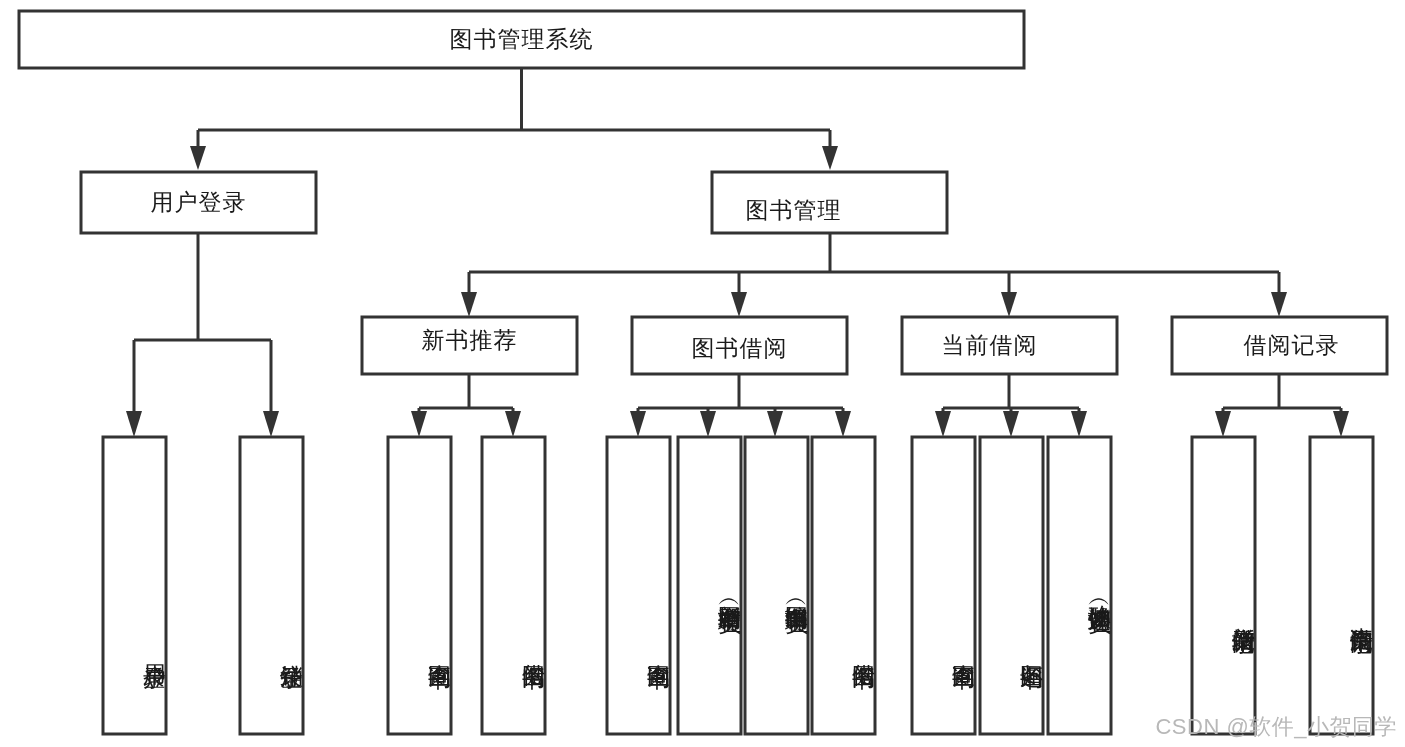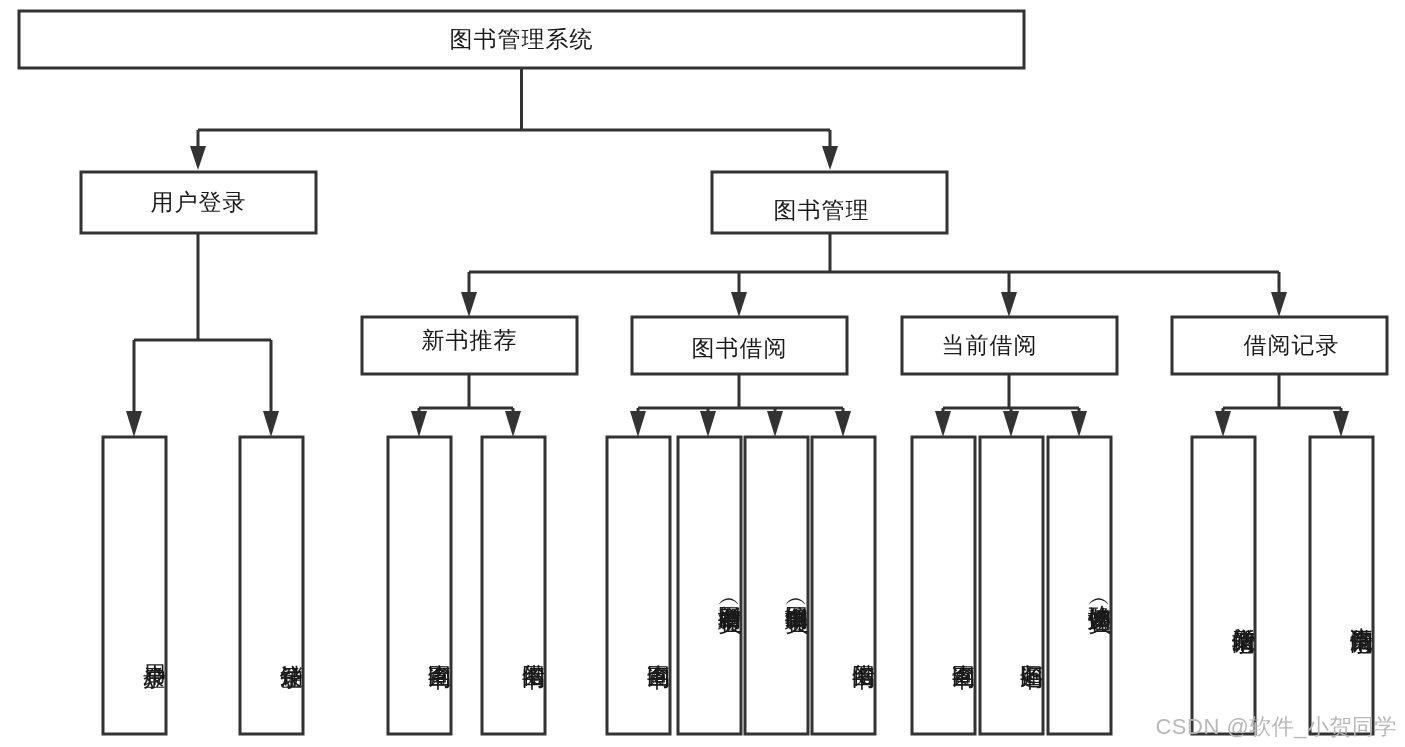--- a/index.html
+++ b/index.html
@@ -184,21 +184,21 @@
     <rect class="node-box" x="912" y="437" width="63" height="297"></rect>
     <rect class="node-box" x="980" y="437" width="63" height="297"></rect>
     <rect class="node-box" x="1048" y="437" width="63" height="297"></rect>
     <rect class="node-box" x="1192" y="437" width="63" height="297"></rect>
     <rect class="node-box" x="1310" y="437" width="63" height="297"></rect>
   </svg>
 
   <div class="hlabel-wrap" style="left:19px;  top:11px;  width:1005px; height:57px;">图书管理系统</div>
 
   <div class="hlabel-wrap" style="left:81px;  top:172px; width:235px; height:61px;">用户登录</div>
-  <div class="hlabel-wrap" style="left:704px; top:172px; width:235px; height:77px;">图书管理</div>
+  <div class="hlabel-wrap" style="left:676px; top:172px; width:235px; height:77px;">图书管理</div>
 
   <div class="hlabel-wrap" style="left:362px;  top:317px; width:215px; height:46px;">新书推荐</div>
   <div class="hlabel-wrap" style="left:632px;  top:317px; width:215px; height:62px;">图书借阅</div>
   <div class="hlabel-wrap" style="left:902px;  top:317px; width:175px; height:57px;">当前借阅</div>
   <div class="hlabel-wrap" style="left:1172px; top:317px; width:215px; height:57px;padding-left:12px;">借阅记录</div>
 
   <div class="vlabel-wrap" style="left:103px;  top:437px; width:63px; height:297px; padding-top:62px;">用户登录</div>
   <div class="vlabel-wrap" style="left:240px;  top:437px; width:63px; height:297px; padding-top:62px;">注销登录</div>
   <div class="vlabel-wrap" style="left:388px;  top:437px; width:63px; height:297px; padding-top:62px;">查询图书</div>
   <div class="vlabel-wrap" style="left:482px;  top:437px; width:63px; height:297px; padding-top:62px;">借阅图书</div>

